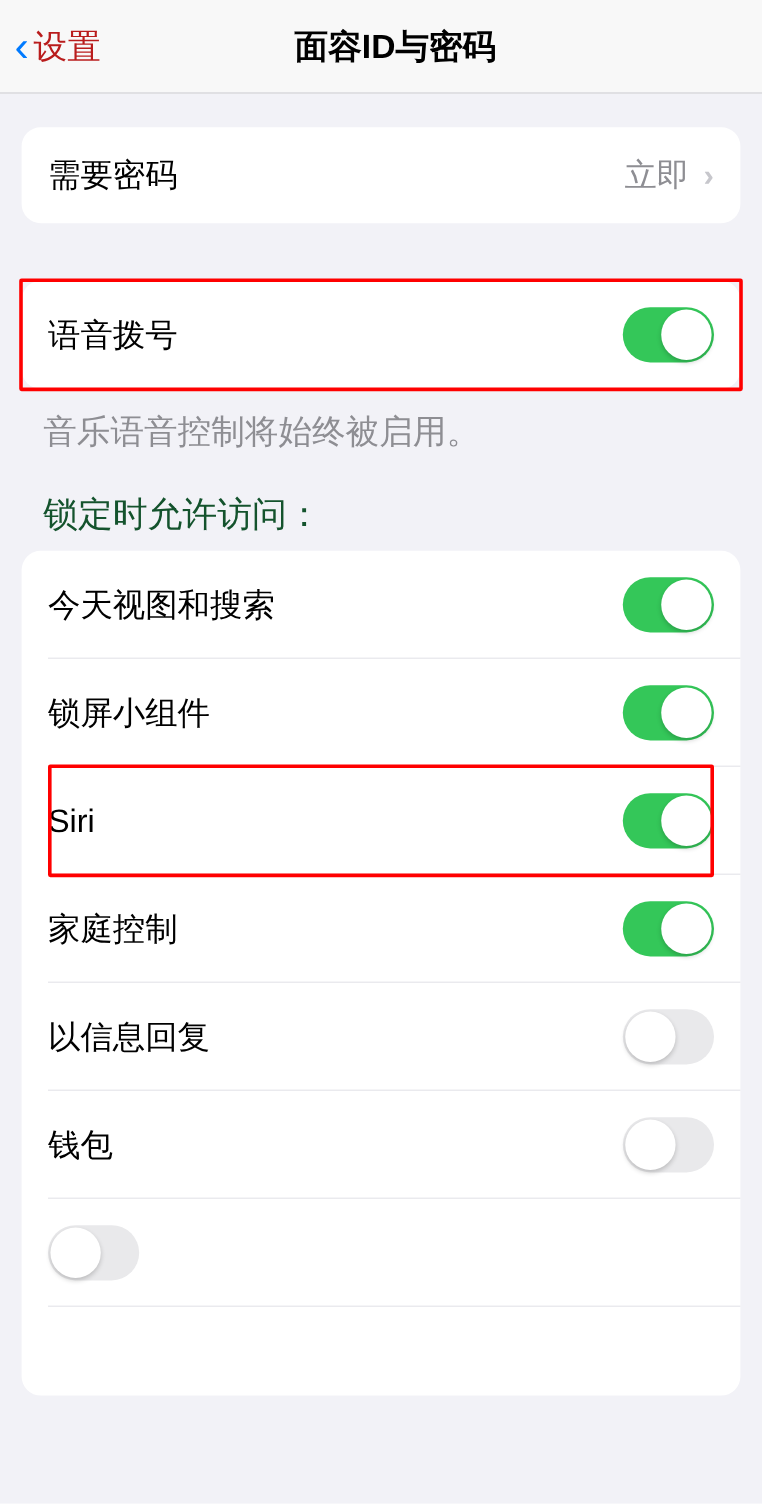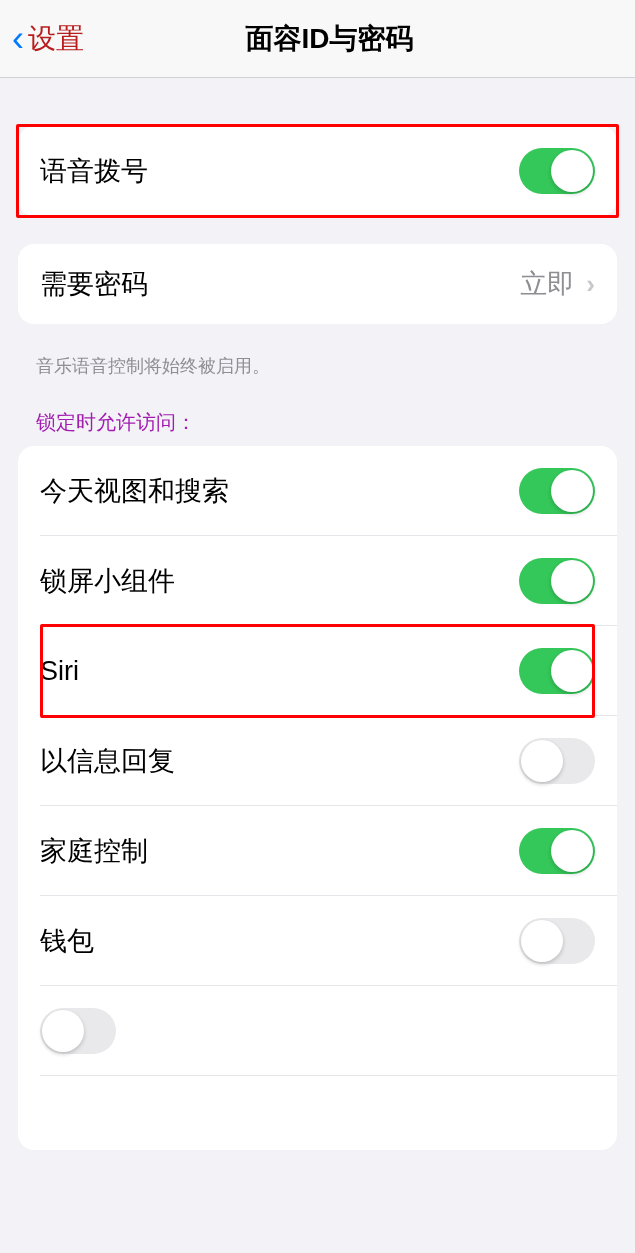--- a/index.html
+++ b/index.html
@@ -116,28 +116,28 @@
       top: 2px;
       box-shadow: 0 2px 4px rgba(0,0,0,0.2);
     }
     .toggle-on .toggle-knob {
       right: 2px;
     }
     .toggle-off .toggle-knob {
       left: 2px;
     }
     .footer-text {
-      font-size: 18px;
+      font-size: 28px;
       color: #8e8e93;
-      padding: 30px 36px 0;
+      padding: 16px 36px 0;
       line-height: 1.4;
     }
     .section-header {
-      font-size: 20px;
-      color: #a21caf;
+      font-size: 29px;
+      color: #14532d;
       padding: 30px 36px 10px;
     }
     .highlight-box {
       border: 3px solid #ff0000;
       border-radius: 2px;
     }
     .highlight-siri {
       position: absolute;
       pointer-events: none;
       left: 22px;
@@ -157,39 +157,39 @@
 <div class="header">
   <div class="back-button">
     <span class="back-chevron">‹</span>
     <span class="back-text">设置</span>
   </div>
   <div class="header-title">面容ID与密码</div>
 </div>
 
 <div class="content">
 
-  <div class="group" style="margin-top:48px;position:relative;">
-    <div class="highlight-box highlight-siri" style="left:-2px;right:-2px;"></div>
-    <div class="row">
-      <span class="row-label">语音拨号</span>
-      <div class="toggle toggle-on">
-        <div class="toggle-knob"></div>
-      </div>
-    </div>
-  </div>
-
   <div class="group group-first">
     <div class="row">
       <span class="row-label">需要密码</span>
       <div class="row-right">
         <span class="row-value">立即</span>
         <span class="chevron-right">›</span>
       </div>
     </div>
   </div>
+
+  <div class="group" style="margin-top:48px;position:relative;">
+    <div class="highlight-box highlight-siri" style="left:-2px;right:-2px;"></div>
+    <div class="row">
+      <span class="row-label">语音拨号</span>
+      <div class="toggle toggle-on">
+        <div class="toggle-knob"></div>
+      </div>
+    </div>
+  </div>
   <div class="footer-text">音乐语音控制将始终被启用。</div>
 
   <div class="section-header">锁定时允许访问：</div>
 
   <div class="group" style="margin-top:0;">
     <div class="row">
       <span class="row-label">今天视图和搜索</span>
       <div class="toggle toggle-on">
           <div class="toggle-knob"></div>
         </div>
@@ -201,32 +201,32 @@
         </div>
     </div>
     <div class="row row-siri">
       <div class="highlight-box highlight-siri"></div>
       <span class="row-label">Siri</span>
       <div class="toggle toggle-on">
           <div class="toggle-knob"></div>
         </div>
     </div>
     <div class="row">
+      <span class="row-label">家庭控制</span>
+      <div class="toggle toggle-on">
+          <div class="toggle-knob"></div>
+        </div>
+    </div>
+    <div class="row">
       <span class="row-label">以信息回复</span>
       <div class="toggle toggle-off">
           <div class="toggle-knob"></div>
         </div>
     </div>
     <div class="row">
-      <span class="row-label">家庭控制</span>
-      <div class="toggle toggle-on">
-          <div class="toggle-knob"></div>
-        </div>
-    </div>
-    <div class="row">
       <span class="row-label">钱包</span>
       <div class="toggle toggle-off">
           <div class="toggle-knob"></div>
         </div>
     </div>
     <div class="row">
       <div class="toggle toggle-off">
           <div class="toggle-knob"></div>
         </div>
     </div>

